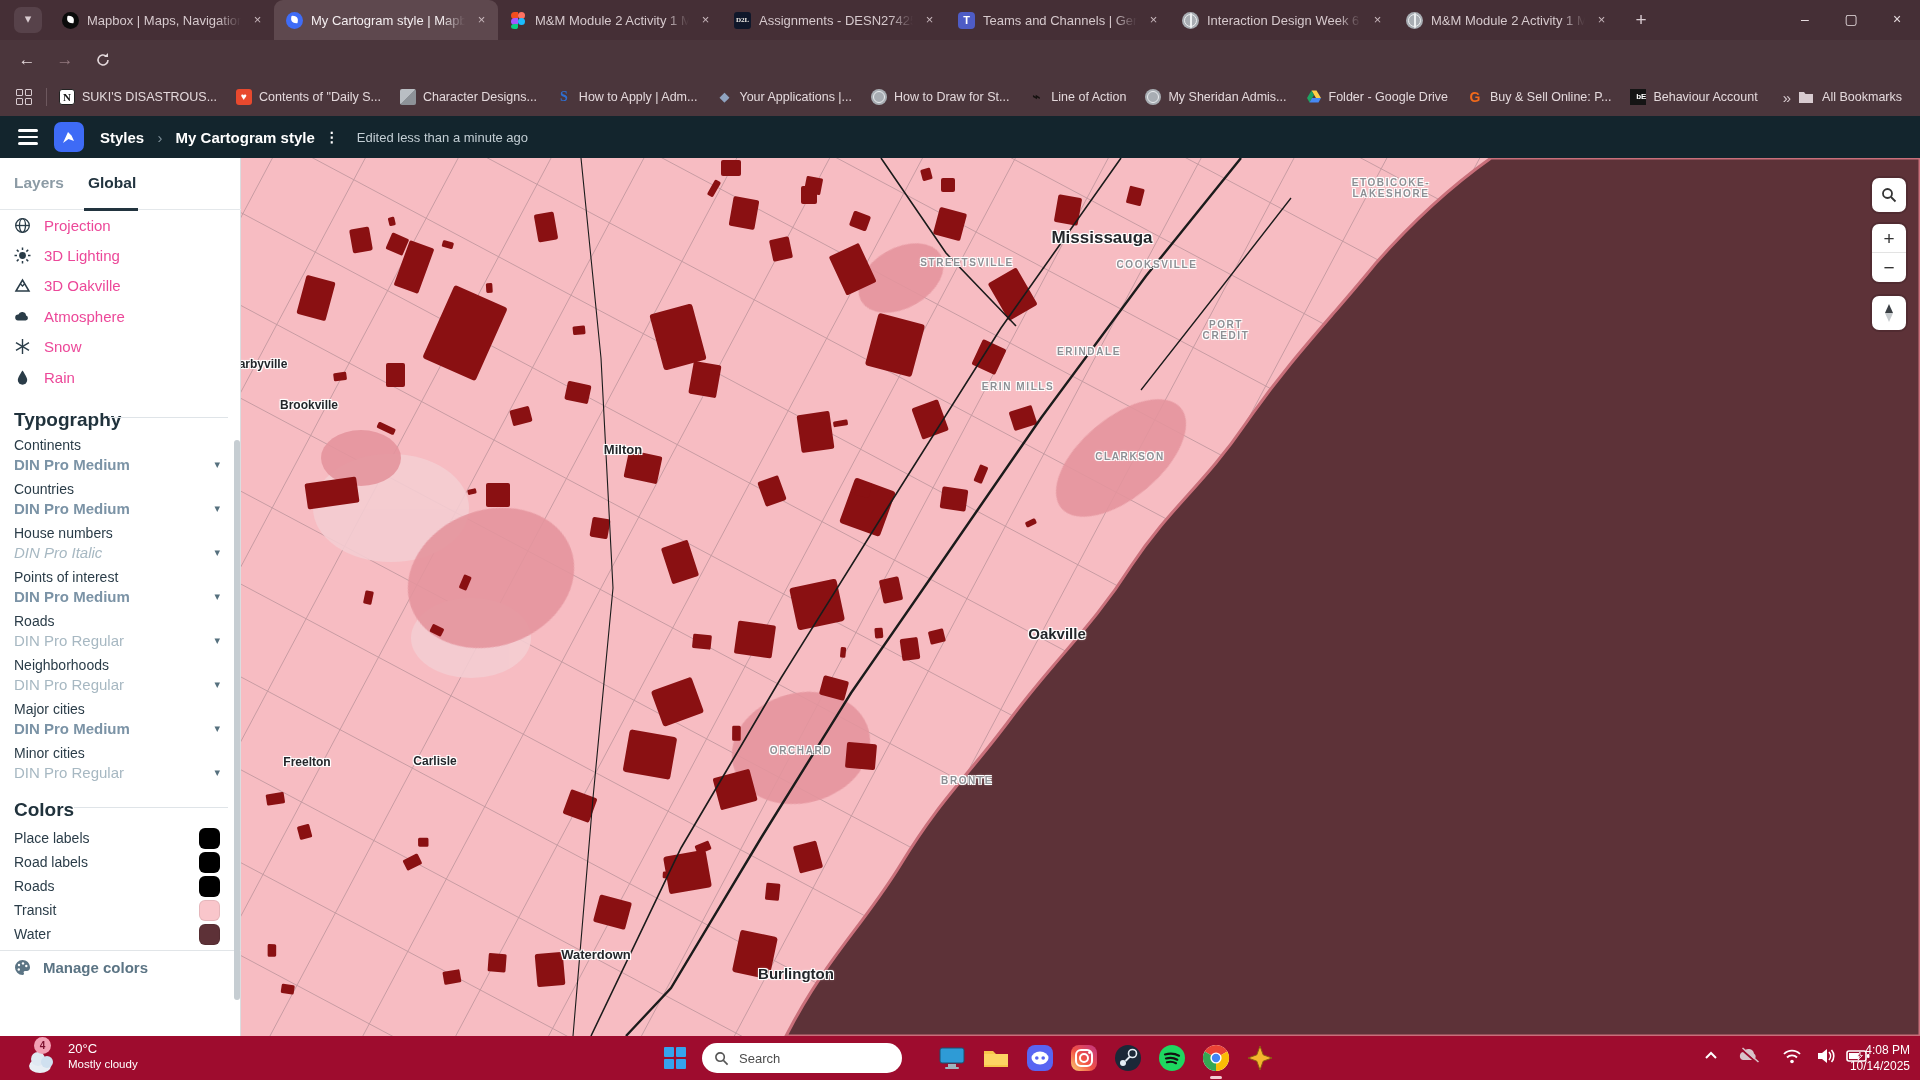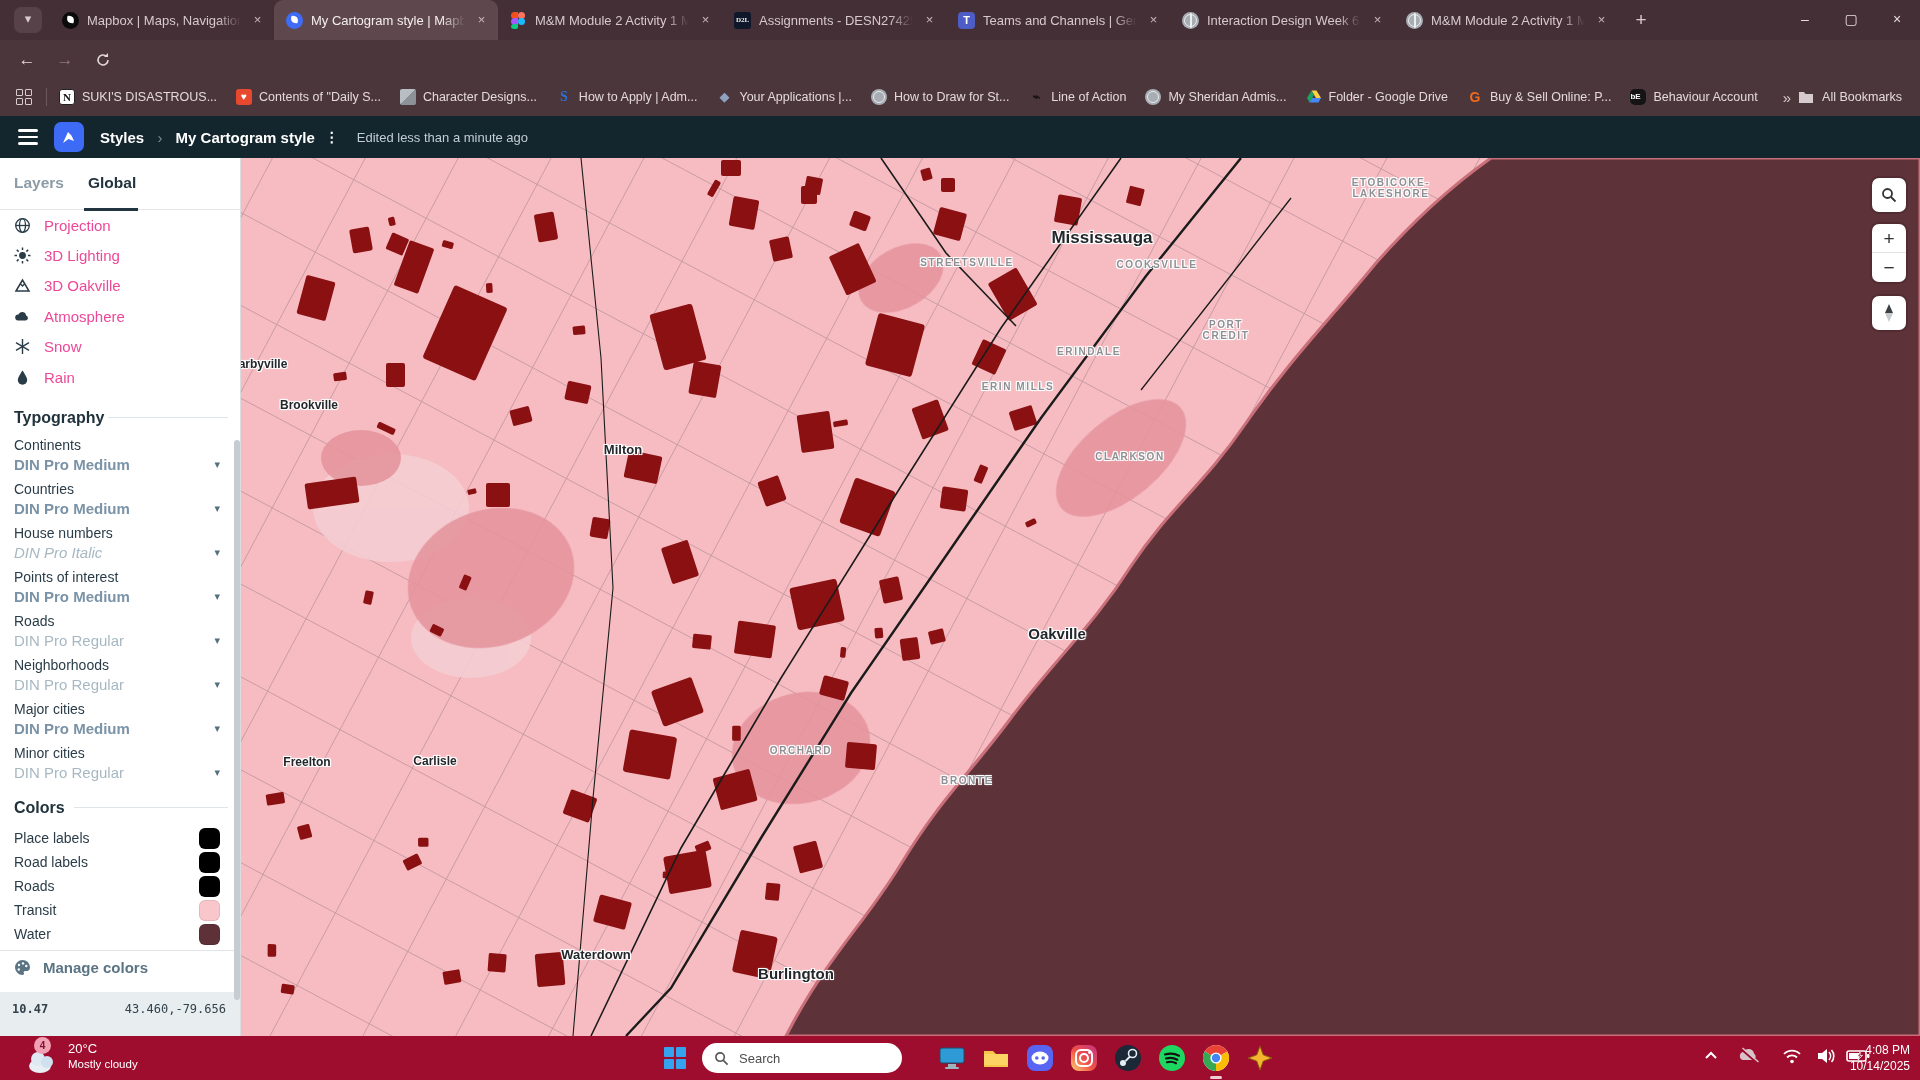--- a/index.html
+++ b/index.html
@@ -57,21 +57,21 @@
   .bmi { width:16px; height:16px; flex:none; position:relative; border-radius:3px; }
   .bmi.notion { background:#fff; border:1px solid #222; color:#111; font-weight:bold; font-size:11px; line-height:14px; text-align:center; font-family:"Liberation Serif", serif; }
   .bmi.red { background:#e8492e; color:#fff; font-size:10px; line-height:16px; text-align:center; }
   .bmi.cube { background:linear-gradient(135deg,#b9bec3 50%,#8d9298 50%); border-radius:2px; }
   .bmi.sblue { color:#2f6fd0; font-weight:bold; font-size:14px; line-height:16px; text-align:center; font-family:"Liberation Serif", serif; }
   .bmi.gem { color:#8fa3c0; font-size:13px; line-height:16px; text-align:center; }
   .bmi.globe { background:#a8adb3; border-radius:50%; }
   .bmi.globe::before { content:""; position:absolute; inset:2px; border:1.2px solid #e8ebee; border-radius:50%; }
   .bmi.loa { color:#15110f; font-size:13px; line-height:16px; text-align:center; font-weight:bold; }
   .bmi.gorange { color:#f26a1b; font-weight:bold; font-size:14px; line-height:16px; text-align:center; }
-  .bmi.be { background:#141414; color:#fff; font-size:8px; font-weight:bold; line-height:16px; text-align:left; border-radius:5px; }
+  .bmi.be { background:#141414; color:#fff; font-size:8px; font-weight:bold; line-height:16px; text-align:right; border-radius:0; }
   .bm-more { color:#d8cbd0; font-size:15px; margin-left:6px; }
   .bm-all { position:absolute; right:18px; display:flex; align-items:center; gap:8px; color:#e4d9dc; font-size:12.5px; }
 
   
   #studiobar { position:absolute; left:0; top:116px; width:1920px; height:42px; background:#13252d; display:flex; align-items:center; }
   .ham { margin-left:18px; width:20px; display:flex; flex-direction:column; gap:4px; }
   .ham i { height:2.5px; background:#fff; border-radius:2px; }
   .slogo { margin-left:16px; width:30px; height:30px; border-radius:7px; background:#3e6bf6; position:relative; }
   .slogo svg { position:absolute; left:5px; top:5px; }
   .crumb { margin-left:16px; color:#fff; font-size:15px; font-weight:bold; }
@@ -86,21 +86,21 @@
   
   #sidebar { position:absolute; left:0; top:158px; width:241px; height:878px; background:#fff; border-right:1px solid #d9dde0; }
   .sb-tabs { position:absolute; top:10px; left:0; width:100%; height:42px; }
   .sb-tab { position:absolute; top:6px; font-size:15.5px; font-weight:bold; }
   .sb-tab.inactive { left:14px; color:#8c9ba5; }
   .sb-tab.active { left:88px; color:#22343f; }
   .sb-tab-rule { position:absolute; top:41px; left:0; width:241px; height:1px; background:#e4e8eb; }
   .sb-tab-active-rule { position:absolute; top:40px; left:84px; width:54px; height:3px; background:#22343f; }
   .g-item { position:absolute; left:0; width:241px; height:30px; display:flex; align-items:center; gap:13px; padding-left:14px;
     color:#ec4899; font-size:15px; }
-  .sec-head { position:absolute; left:14px; color:#20323c; font-size:16px; font-weight:bold; }
+  .sec-head { position:absolute; left:14px; color:#20323c; font-size:19px; font-weight:bold; }
   .sec-rule { position:absolute; height:1px; background:#dfe4e8; }
   .type-row { position:absolute; left:14px; width:214px; height:44px; }
   .type-label { color:#2a3c48; font-size:14px; }
   .type-select { position:absolute; left:0; top:19px; width:214px; display:flex; align-items:center; }
   .type-select span.val { font-size:15px; }
   .type-select.medium span.val { color:#7b93a6; font-weight:bold; }
   .type-select.regular span.val { color:#a7b8c2; }
   .type-select.italic span.val { color:#a7b8c2; font-style:italic; }
   .caret { margin-left:auto; color:#55707e; font-size:11px; padding-right:8px; }
   .color-row { position:absolute; left:14px; width:214px; height:24px; display:flex; align-items:center; }
@@ -480,24 +480,20 @@
       <svg width="17" height="17" viewBox="0 0 17 17">
           <path d="M8.5 1a7.5 7.5 0 1 0 0 15c1.4 0 1.9-.9 1.3-1.9-.5-.9 0-2.1 1.2-2.1h1.9c1.7 0 3.1-1.4 3.1-3.5C16 4 12.6 1 8.5 1z" fill="#5b7484"></path>
           <circle cx="5" cy="6" r="1.2" fill="#fff"></circle>
           <circle cx="9" cy="4.4" r="1.2" fill="#fff"></circle>
           <circle cx="12.3" cy="7" r="1.2" fill="#fff"></circle>
           <circle cx="4.8" cy="10.5" r="1.2" fill="#fff"></circle>
         </svg>
       <span>Manage colors</span>
     </div>
 
-    <div id="sb-status">
-      <span class="z">10.47</span>
-      <span class="c">43.460,-79.656</span>
-    </div>
     <div class="sb-scroll"></div>
   </div>
 
   <div id="map">
     <svg id="mapsvg" width="1679" height="878" viewBox="0 0 1679 878">
       <rect x="0" y="0" width="1679" height="878" fill="#f7bcc2"></rect>
       <g id="grid" transform="rotate(28 840 439)" stroke="#3c3c46" stroke-width="0.8" opacity="0.28">
           <line x1="-900" y1="-900" x2="-900" y2="1800"></line>
           <line x1="-818" y1="-900" x2="-818" y2="1800"></line>
           <line x1="-736" y1="-900" x2="-736" y2="1800"></line>

